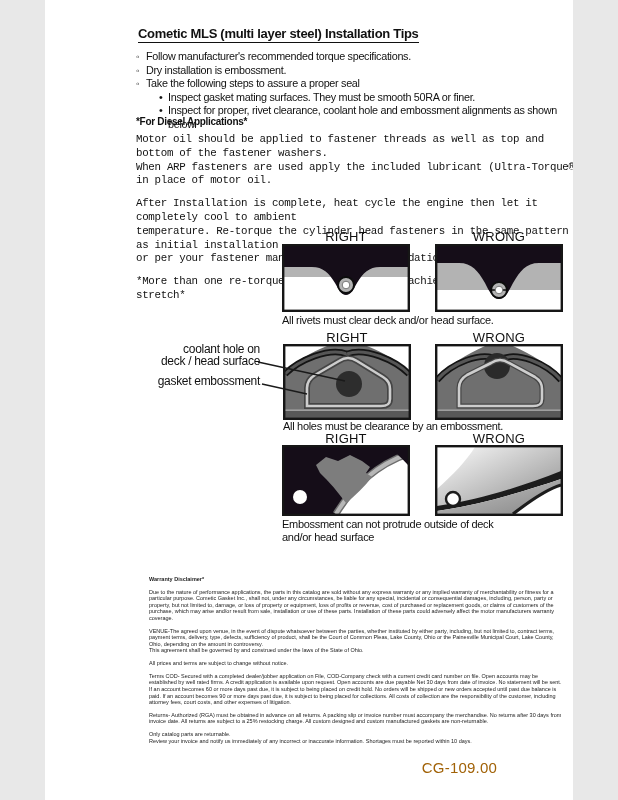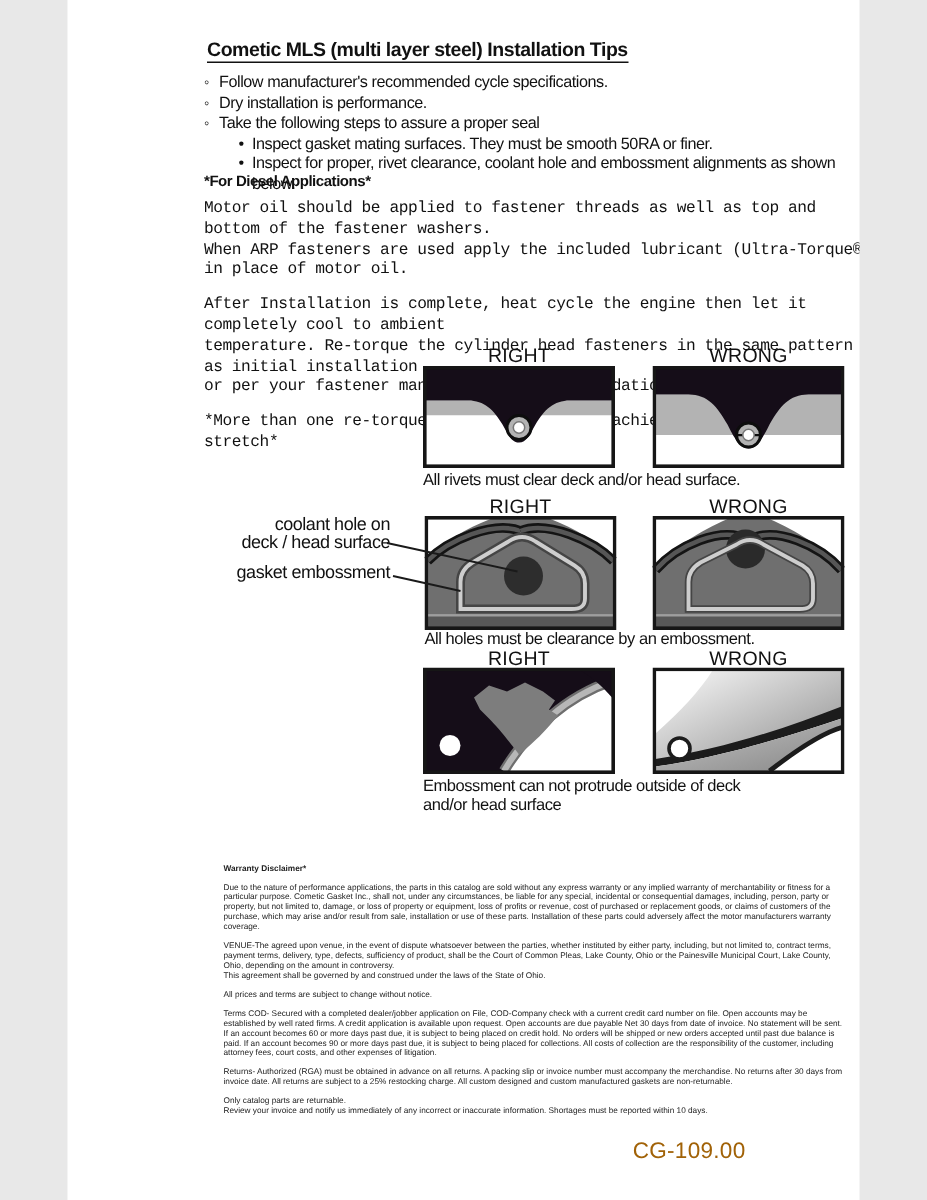--- a/index.html
+++ b/index.html
@@ -43,22 +43,22 @@
   .footer-code{position:absolute;left:0;top:759px;width:452px;text-align:right;font-size:15px;letter-spacing:0.2px;color:#a16207;}
 </style>
 </head>
 <body>
 
 <div class="page">
 
   <div class="header">
     <h1 class="doc-title">Cometic MLS (multi layer steel) Installation Tips</h1>
     <ul class="tips-list">
-      <li class="main">Follow manufacturer's recommended cycle specifications.</li>
-      <li class="main">Dry installation is performance.</li>
+      <li class="main">Follow manufacturer's recommended torque specifications.</li>
+      <li class="main">Dry installation is embossment.</li>
       <li class="main">Take the following steps to assure a proper seal</li>
       <li class="sub">Inspect gasket mating surfaces.  They must be smooth 50RA or finer.</li>
       <li class="sub">Inspect for proper, rivet clearance, coolant hole and embossment alignments as shown below.</li>
     </ul>
   </div>
 
   <div class="diesel">
     <h2>*For Diesel Applications*</h2>
     <p>Motor oil should be applied to fastener threads as well as top and bottom of the fastener washers.
 When ARP fasteners are used apply the included lubricant (Ultra-Torque®) in place of motor oil.</p>

